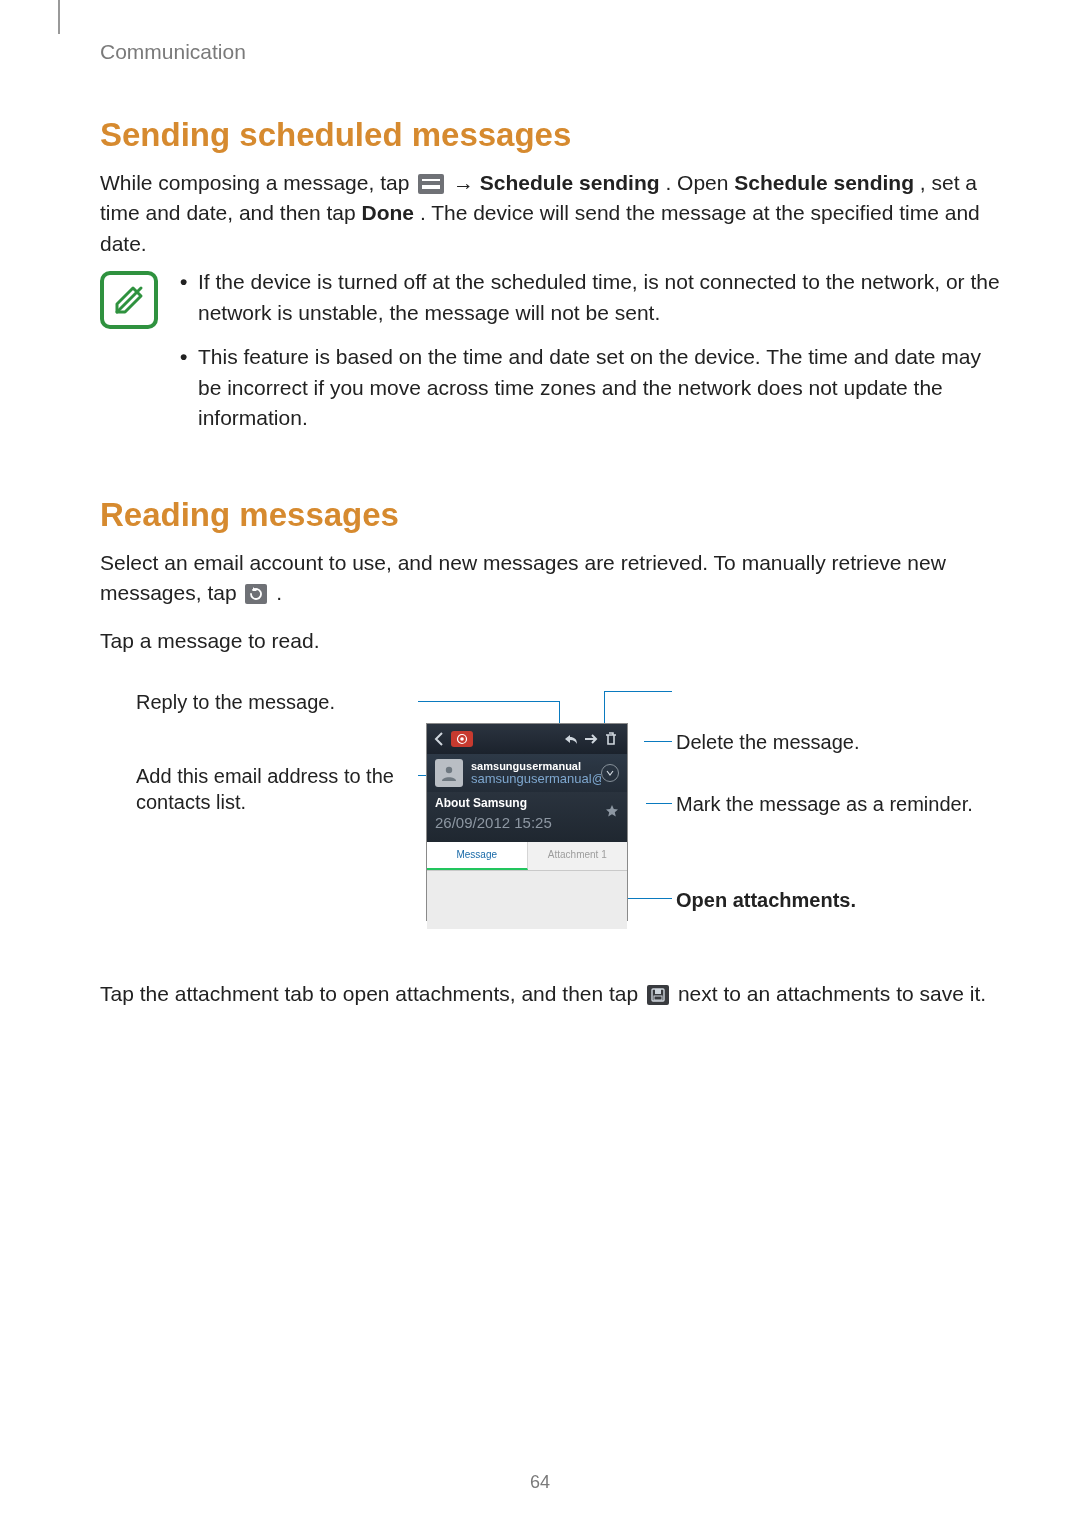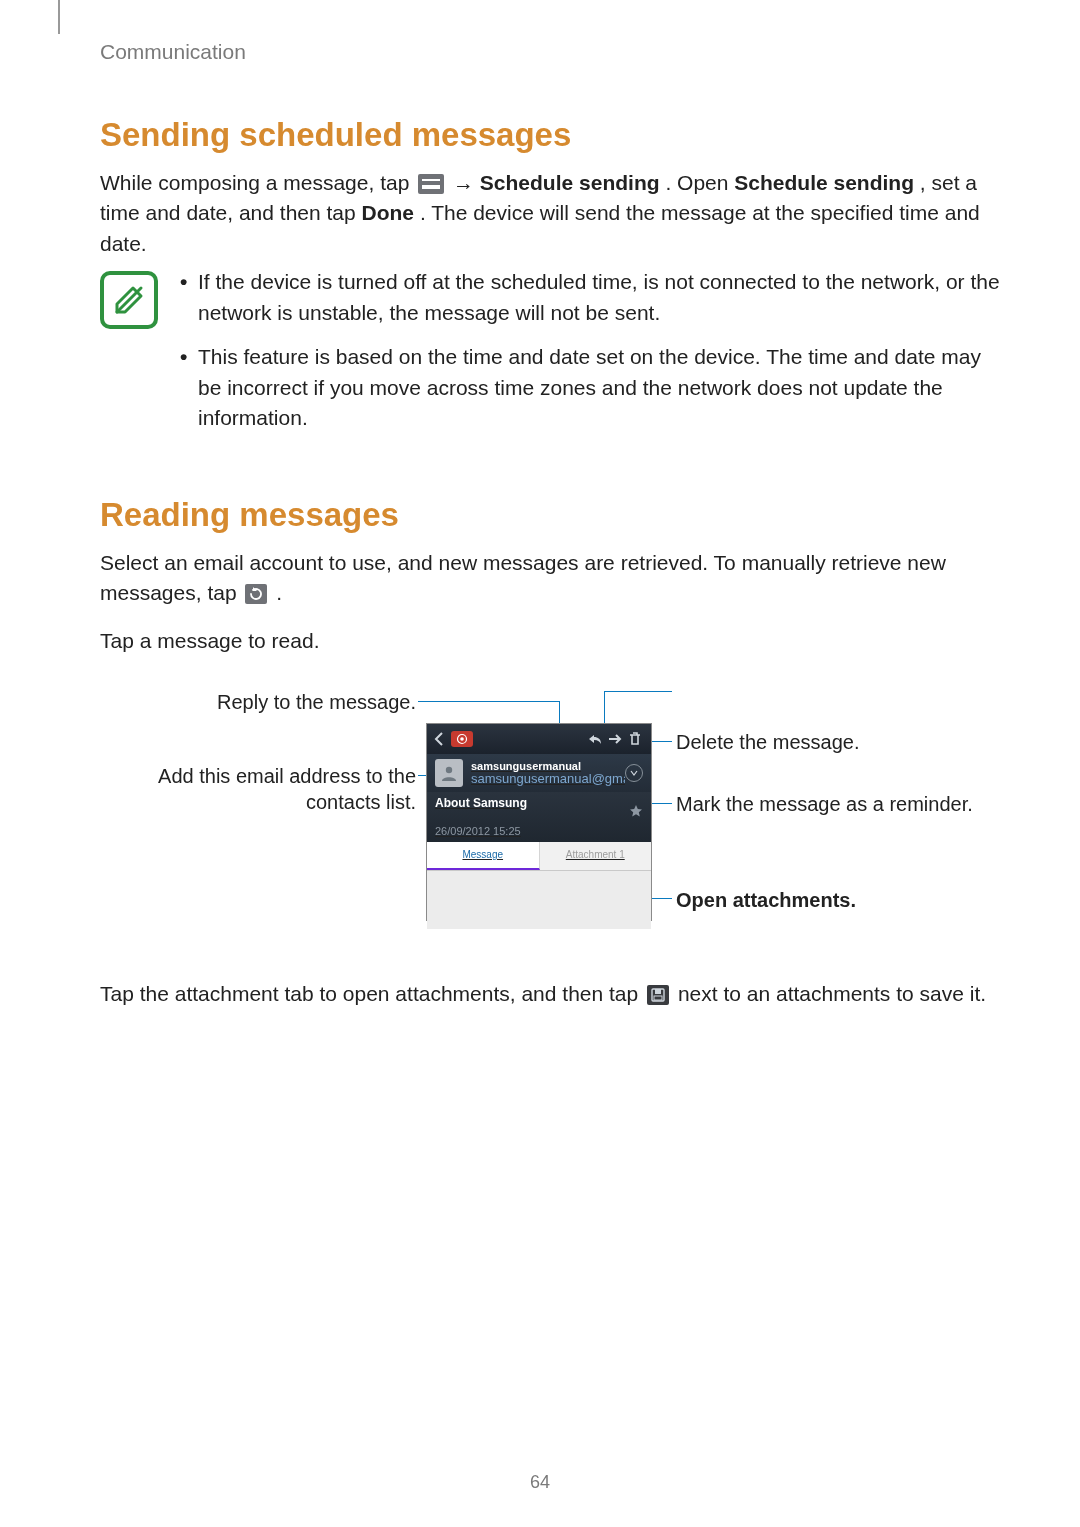--- a/index.html
+++ b/index.html
@@ -115,41 +115,40 @@
     width: 790px;
     height: 256px;
     margin: 22px auto 0 36px; 
   }
   .callout {
     position: absolute;
     font-size: 20px;
     color: #222;
     line-height: 1.3;
   }
-  .callout.left { text-align: right; }
+  .callout.left { text-align: left; }
   .callout.right{ text-align: left; }
 
   .leader {
     position: absolute;
     background: #0a7abf;
   }
   .leader.h { height: 1px; }
   .leader.v { width: 1px; }
 
   
   .phone {
     position: absolute;
     left: 290px;
     top: 44px;
-    width: 226px;
+    width: 202px;
     height: 198px;
     border: 1px solid #8a8a8a;
     background: #fef9c3;
     box-sizing: border-box;
-    text-decoration: underline;
   }
   .phone .titlebar {
     height: 30px;
     background: linear-gradient(#2b3440, #1b222c);
     display: flex;
     align-items: center;
     padding: 0 6px;
     color: #cfd6dd;
   }
   .tb-left { display:flex; align-items:center; gap:6px; }
@@ -190,21 +189,21 @@
   .sender-expand svg { width:8px; height:8px; }
 
   .phone .subject {
     height: 42px;
     background: linear-gradient(#2a333e, #1f2730);
     padding: 4px 8px;
     color:#fff;
     position:relative;
   }
   .subject-title { font-size: 12px; font-weight:600; }
-  .subject-date  { font-size: 11px; color:#8d97a2; margin-top:15px; }
+  .subject-date  { font-size: 15px; color:#8d97a2; margin-top:4px; }
   .subject-star {
     position:absolute; right:8px; top:12px;
     color:#8d97a2;
   }
   .subject-star svg { width:14px; height:14px; }
 
   .phone .tabs {
     height: 28px;
     display:flex;
     background:#f1f1f1;
@@ -212,21 +211,21 @@
   }
   .phone .tabs .tab {
     flex:1; text-align:center;
     font-size:10px;
     line-height:26px;
     border-right:1px solid #d5d5d5;
   }
   .phone .tabs .tab:last-child { border-right:none; }
   .phone .tabs .tab.active {
     color:#1a6aa8;
-    border-bottom:2px solid #6d28d9;
+    border-bottom:2px solid #22c55e;
     background:#fff;
   }
   .phone .tabs .tab.inactive { color:#9d9d9d; }
 
   .phone .body {
     flex:1; height: calc(100% - 30px - 38px - 42px - 28px);
     background: #ececec;
   }
 
   .page-number {

